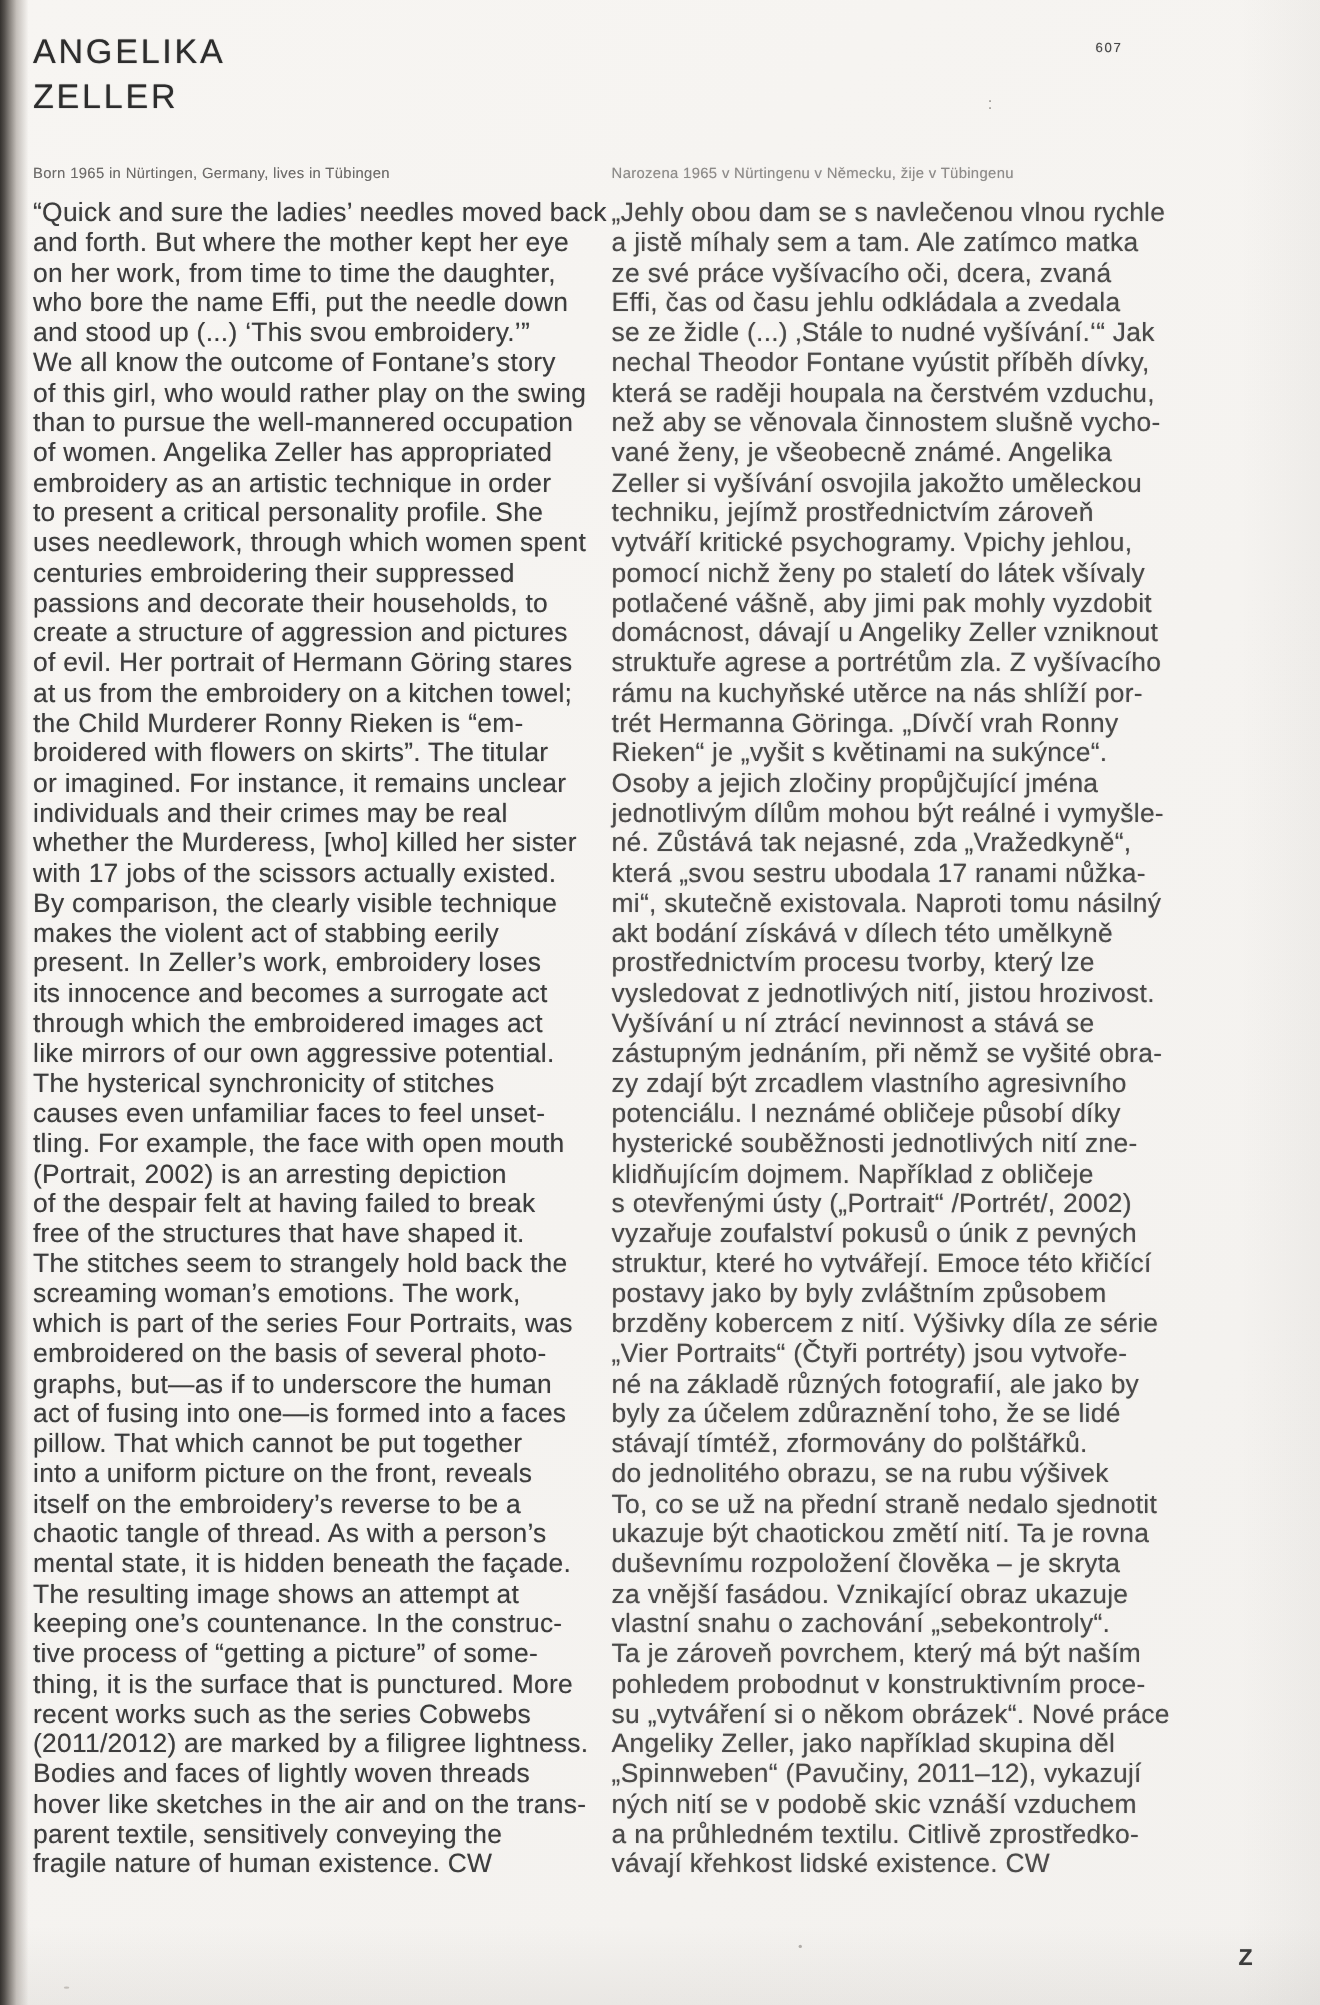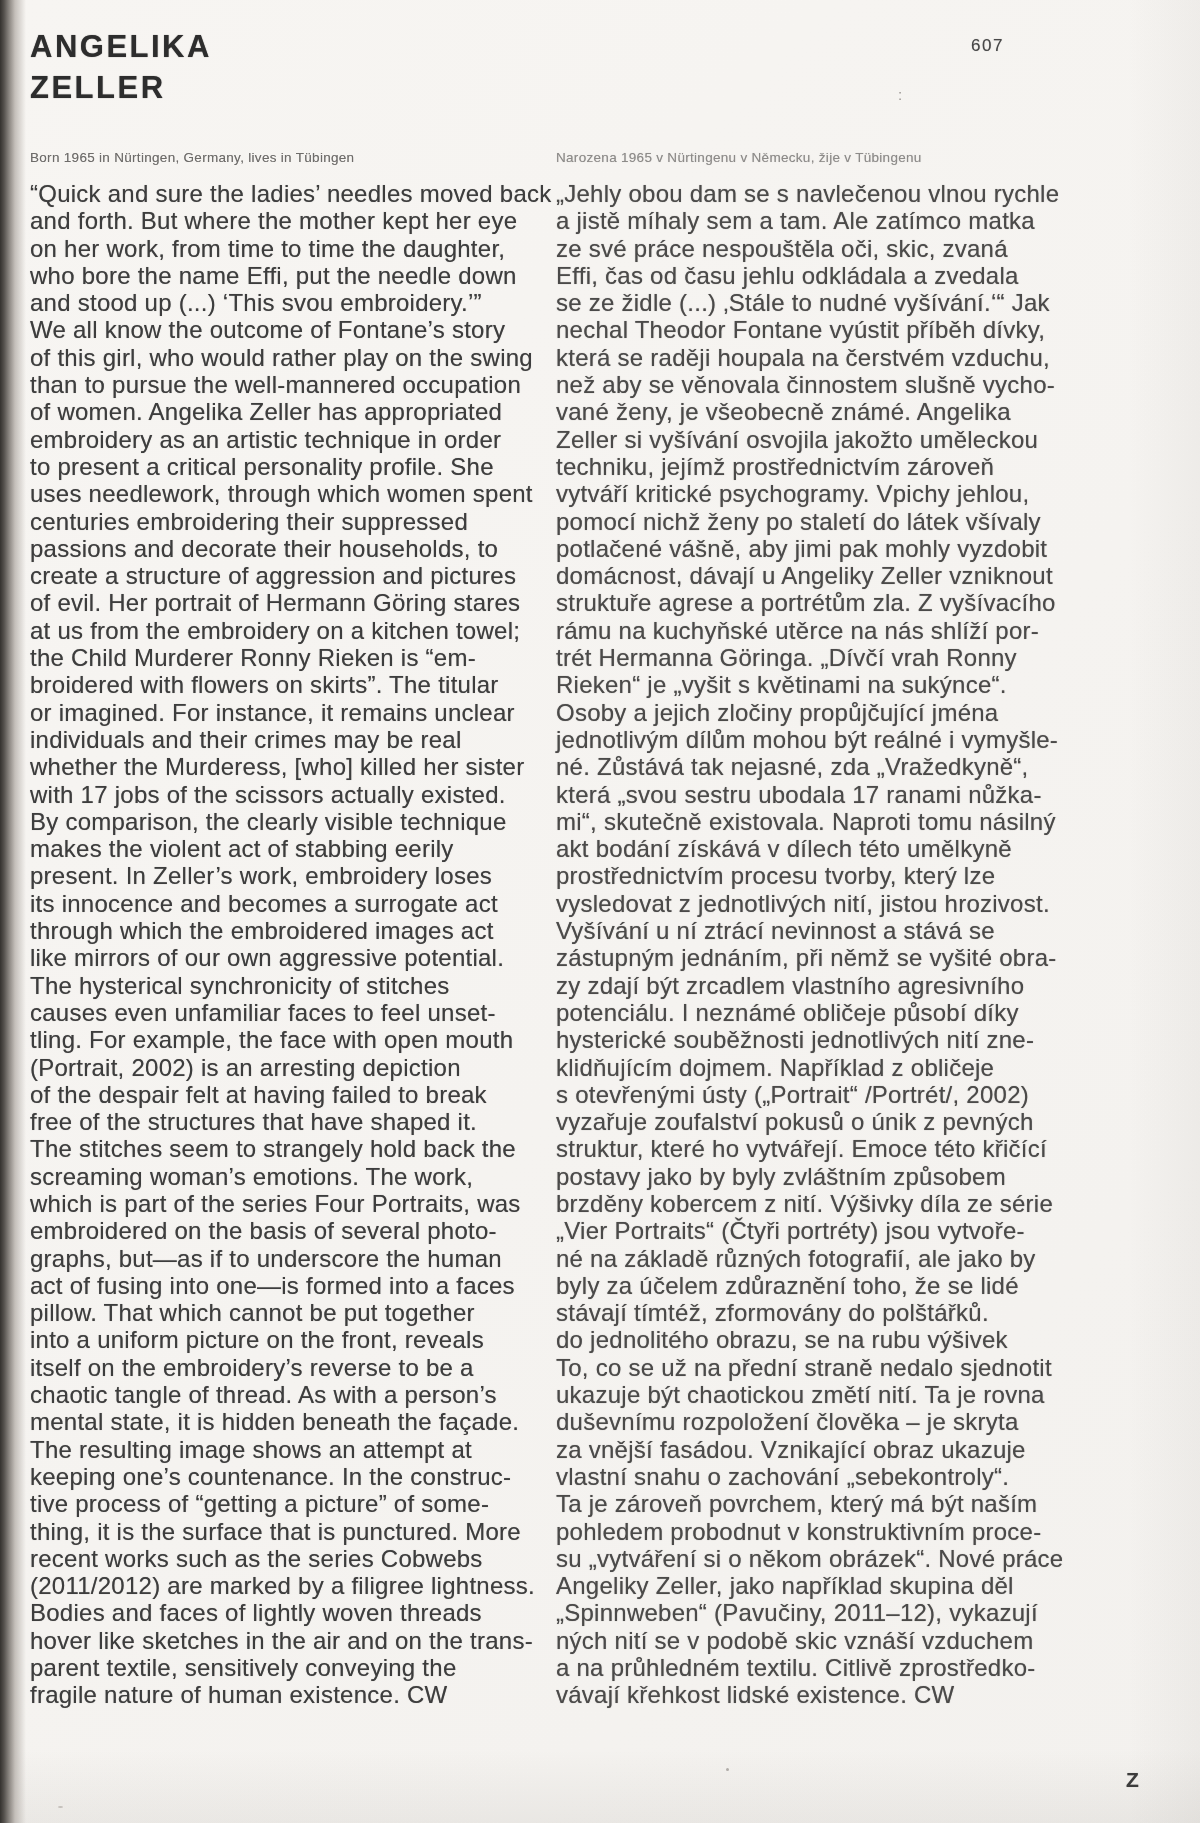--- a/index.html
+++ b/index.html
@@ -17,27 +17,27 @@
   }
   
   .spine{
     position:absolute;left:0;top:0;width:26px;height:100%;
     background:linear-gradient(to right,
       #34312e 0px, #55514d 4px, #8a8580 9px,
       #c4bfba 15px, rgba(244,242,239,0) 26px);
   }
   .artist-name{
     position:absolute;left:30px;top:26px;
-    font-size:31px;line-height:41px;font-weight:700;
+    font-size:31px;line-height:41px;font-weight:400;
     letter-spacing:2.5px;color:#2d2d2d;
     text-shadow:0 0 1px rgba(45,45,45,0.65);
   }
   .page-number{
-    position:absolute;left:971px;top:36px;
-    font-size:17px;letter-spacing:1.5px;color:#484848;
+    position:absolute;left:996px;top:36px;
+    font-size:12px;letter-spacing:1.5px;color:#484848;
     text-shadow:0 0 0.8px rgba(70,70,70,0.5);
   }
   .bio{
     position:absolute;top:150px;
     font-size:13.5px;letter-spacing:0.3px;
   }
   .bio-en{left:30px;color:#6e6c6a;text-shadow:0 0 0.6px rgba(110,108,106,0.5);}
   .bio-cs{left:556px;color:#8d8b89;text-shadow:0 0 0.7px rgba(141,139,137,0.55);}
   .column{
     position:absolute;top:180px;width:512px;
@@ -138,21 +138,21 @@
       <div class="line"><span>recent works such as the series </span><span class="it">Cobwebs</span></div>
       <div class="line"><span>(2011/2012) are marked by a filigree lightness.</span></div>
       <div class="line"><span>Bodies and faces of lightly woven threads</span></div>
       <div class="line"><span>hover like sketches in the air and on the trans-</span></div>
       <div class="line"><span>parent textile, sensitively conveying the</span></div>
       <div class="line"><span>fragile nature of human existence. CW</span></div>
     </div>
   <div class="column col-cs">
       <div class="line"><span>„Jehly obou dam se s navlečenou vlnou rychle</span></div>
       <div class="line"><span>a jistě míhaly sem a tam. Ale zatímco matka</span></div>
-      <div class="line"><span>ze své práce nespouštěla oči, skic, zvaná</span></div>
+      <div class="line"><span>ze své práce vyšívacího oči, dcera, zvaná</span></div>
       <div class="line"><span>Effi, čas od času jehlu odkládala a zvedala</span></div>
       <div class="line"><span>se ze židle (...) ‚Stále to nudné vyšívání.‘“ Jak</span></div>
       <div class="line"><span>nechal Theodor Fontane vyústit příběh dívky,</span></div>
       <div class="line"><span>která se raději houpala na čerstvém vzduchu,</span></div>
       <div class="line"><span>než aby se věnovala činnostem slušně vycho-</span></div>
       <div class="line"><span>vané ženy, je všeobecně známé. Angelika</span></div>
       <div class="line"><span>Zeller si vyšívání osvojila jakožto uměleckou</span></div>
       <div class="line"><span>techniku, jejímž prostřednictvím zároveň</span></div>
       <div class="line"><span>vytváří kritické psychogramy. Vpichy jehlou,</span></div>
       <div class="line"><span>pomocí nichž ženy po staletí do látek všívaly</span></div>

